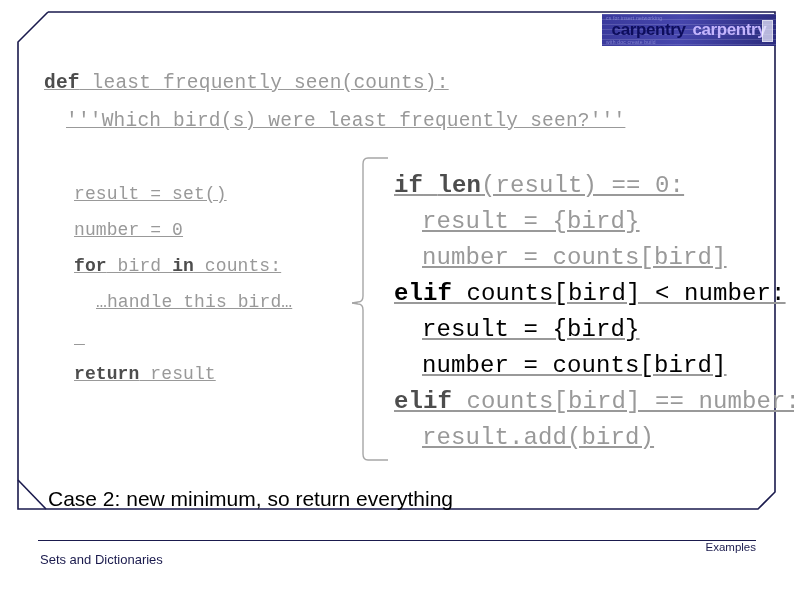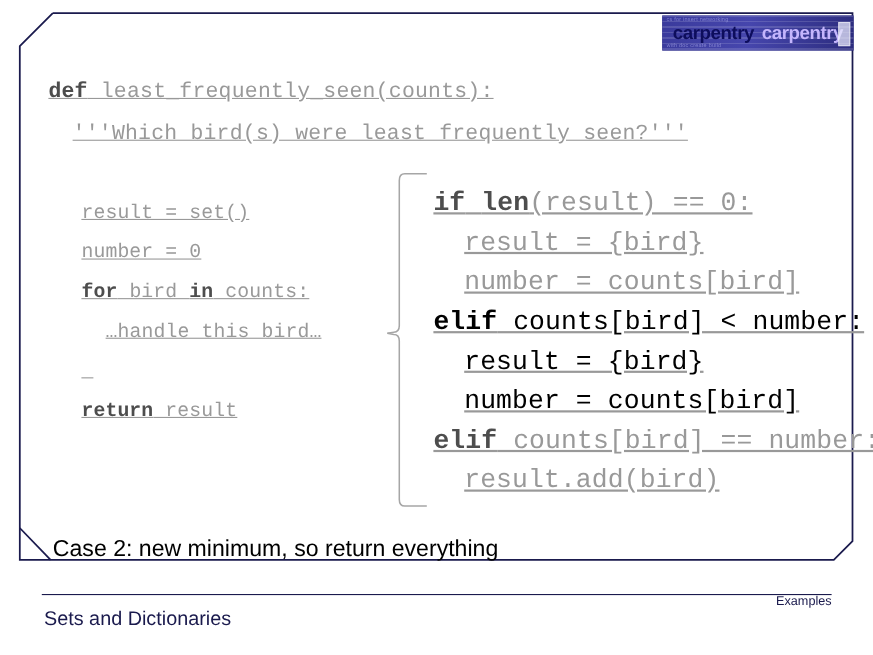--- a/index.html
+++ b/index.html
@@ -121,21 +121,21 @@
     white-space:nowrap;
   }
 
   
   #footer-rule{
     position:absolute;left:38px;top:540px;
     width:718px;height:1px;background:#1a1a4d;
   }
   #footer-left{
     position:absolute;left:40px;top:552px;
-    font-size:18px;color:#1a1a4d;
+    font-size:13px;color:#1a1a4d;
     white-space:nowrap;
   }
   #footer-right{
     position:absolute;right:38px;top:541px;
     font-size:11.5px;color:#1a1a4d;
     white-space:nowrap;
   }
 </style>
 </head>
 <body>

